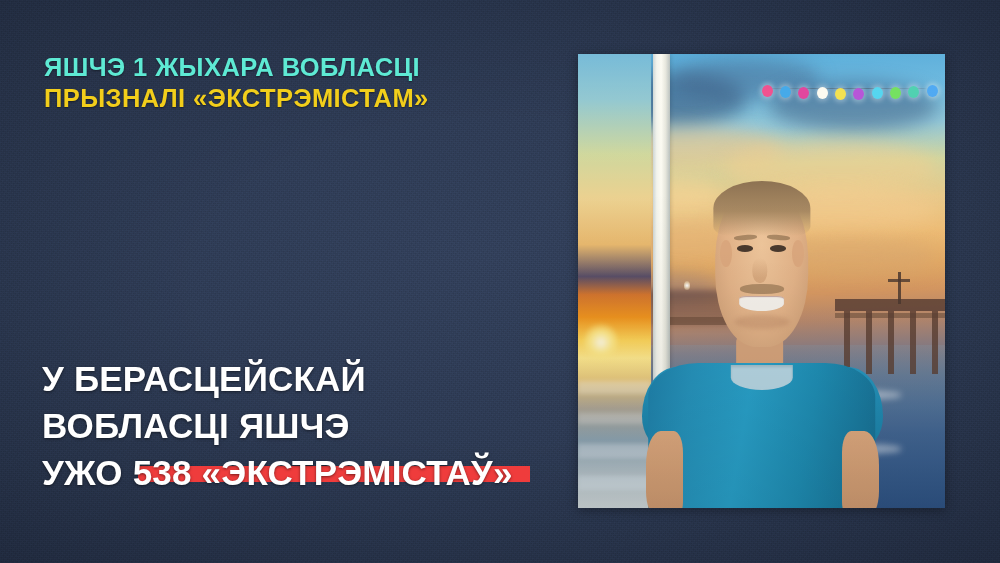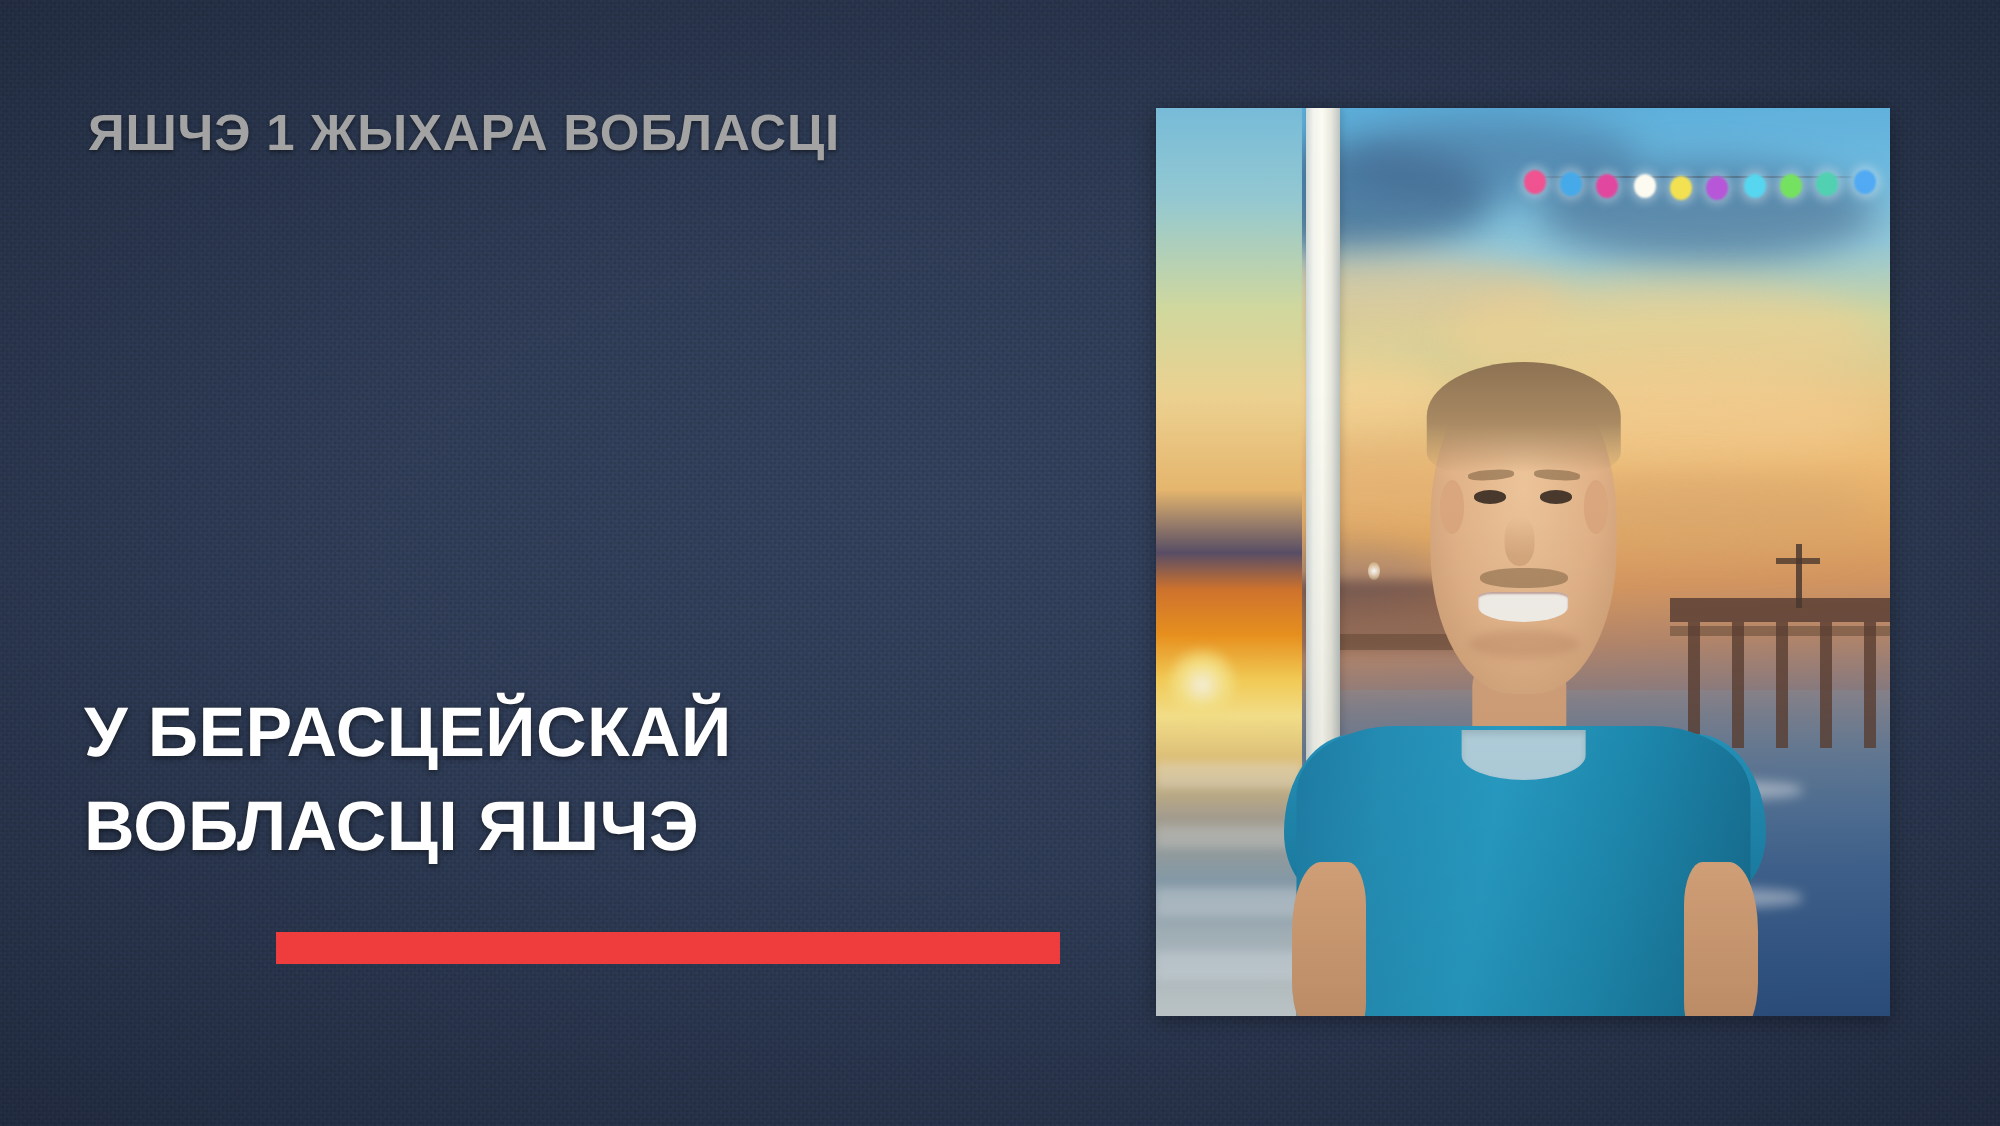--- a/index.html
+++ b/index.html
@@ -47,28 +47,28 @@
     width: 480px;
   }
   .kicker-line {
     font-size: 25.5px;
     font-weight: bold;
     line-height: 31px;
     letter-spacing: .4px;
     white-space: nowrap;
     text-shadow: 0 1px 2px rgba(0,0,0,.45);
   }
-  .kicker-line.white { color: #a3a3a3; }
+  .kicker-line.white { color: #5eead4; }
   .kicker-line.gold  { color: #F2CE1B; }
 
   
   #headline {
     position: absolute;
     left: 42px;
-    top: 343px;
+    top: 355px;
     width: 510px;
   }
   .headline-line {
     position: relative;
     color: #FFFFFF;
     font-size: 35px;
     font-weight: bold;
     line-height: 47px;
     letter-spacing: .2px;
     white-space: nowrap;
@@ -474,27 +474,29 @@
 <body>
 
 <div id="stage">
 
   <div id="bg-base"></div>
   <div id="bg-noise"></div>
   <div id="bg-vignette"></div>
 
   <div id="kicker">
     <div class="kicker-line white">ЯШЧЭ 1 ЖЫХАРА ВОБЛАСЦІ</div>
+    <div class="kicker-line gold">ПРЫЗНАЛІ «ЭКСТРЭМІСТАМ»</div>
   </div>
 
   <div id="underline-bar"></div>
 
   <div id="headline">
     <div class="headline-line">У БЕРАСЦЕЙСКАЙ</div>
     <div class="headline-line">ВОБЛАСЦІ ЯШЧЭ</div>
+    <div class="headline-line">УЖО 538 «ЭКСТРЭМІСТАЎ»</div>
   </div>
 
   <div id="photo">
 
     <div class="mural-sky">
       <div class="cloud c1"></div>
       <div class="cloud c2"></div>
       <div class="cloud c3"></div>
       <div class="cloud c4"></div>
       <div class="cloud c5"></div>

